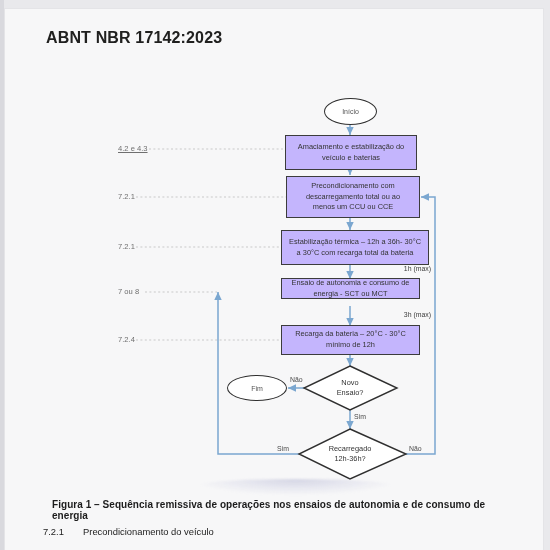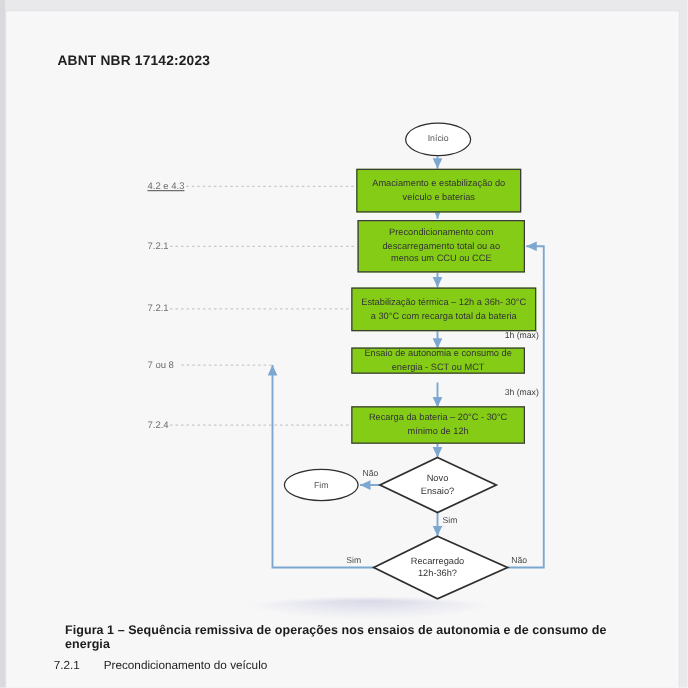--- a/index.html
+++ b/index.html
@@ -11,31 +11,31 @@
   #page{
     position:absolute;left:4px;top:8px;width:540px;height:542px;
     background:#f7f7f8;
     border:1px solid #e4e4e7;
     border-bottom:none;
     box-sizing:border-box;
     overflow:hidden;
   }
   .edge-strip{position:absolute;left:0;top:0;width:4px;height:550px;background:#d9d9de;}
   #doc-title{
-    position:absolute;left:41px;top:34px;
-    font-size:11px;font-weight:bold;color:#20201f;letter-spacing:.15px;
+    position:absolute;left:41px;top:20px;
+    font-size:16px;font-weight:bold;color:#20201f;letter-spacing:.15px;
   }
 
   
   #flow{position:absolute;left:0;top:0;width:540px;height:480px;}
   #flow svg{position:absolute;left:0;top:0;}
 
   .node{position:absolute;box-sizing:border-box;color:#3a3a3a;}
   .boxnode{
-    border:1.4px solid #3c3c3c;background:#84cc16;
+    border:1.4px solid #3c3c3c;background:#c4b5fd;
     display:flex;align-items:center;justify-content:center;
     text-align:center;line-height:1.45;font-size:7.4px;color:#333;
     padding:2px 4px;
   }
   .ellipse{
     border:1.6px solid #2f2f2f;border-radius:50%;background:#fff;
     display:flex;align-items:center;justify-content:center;
     font-size:7px;color:#555;
   }
   .diamond-label{

